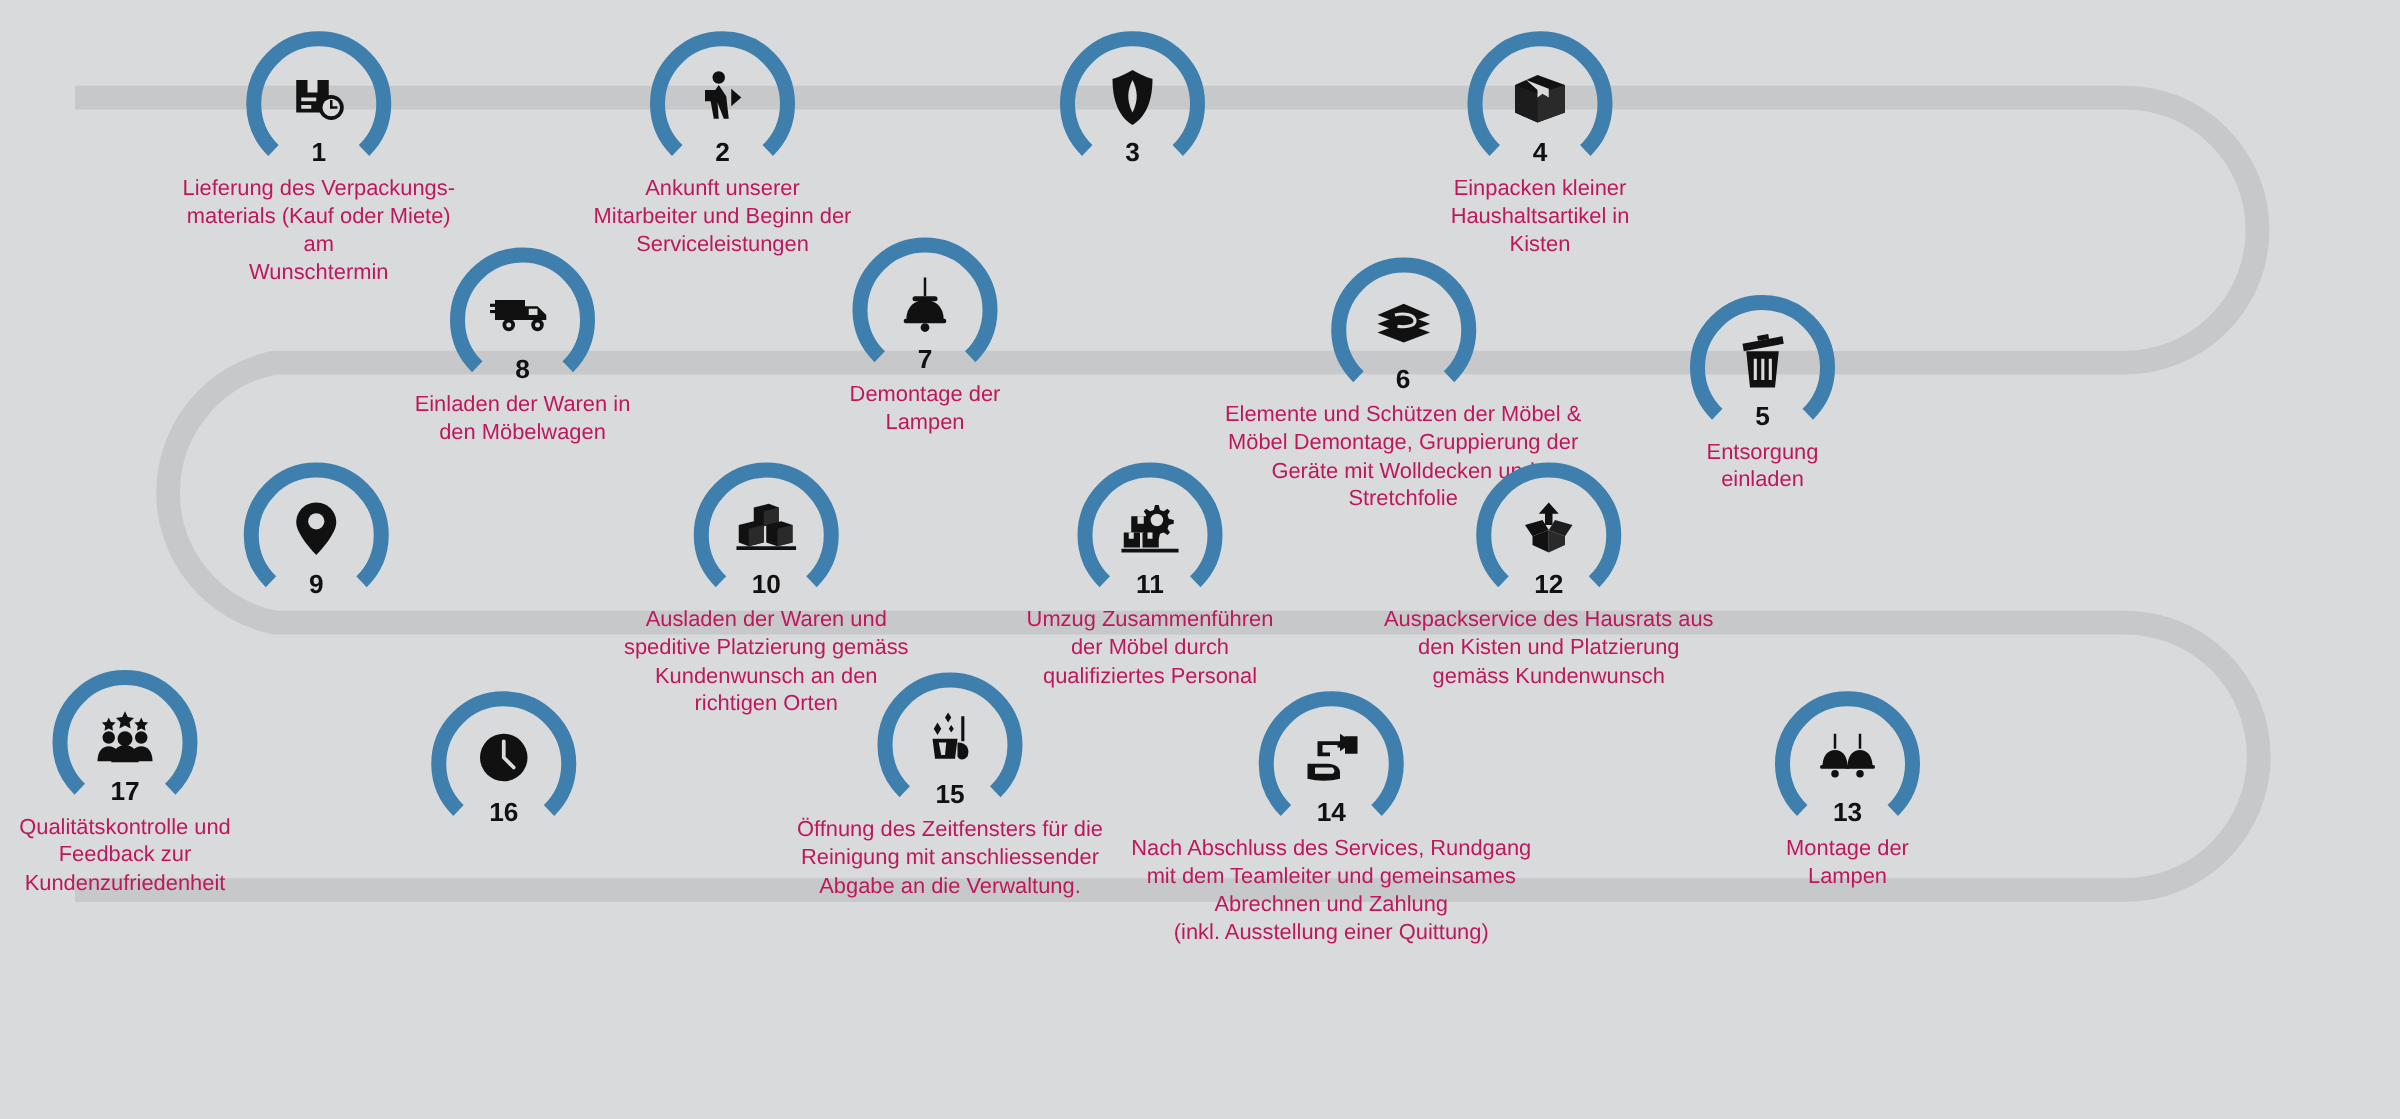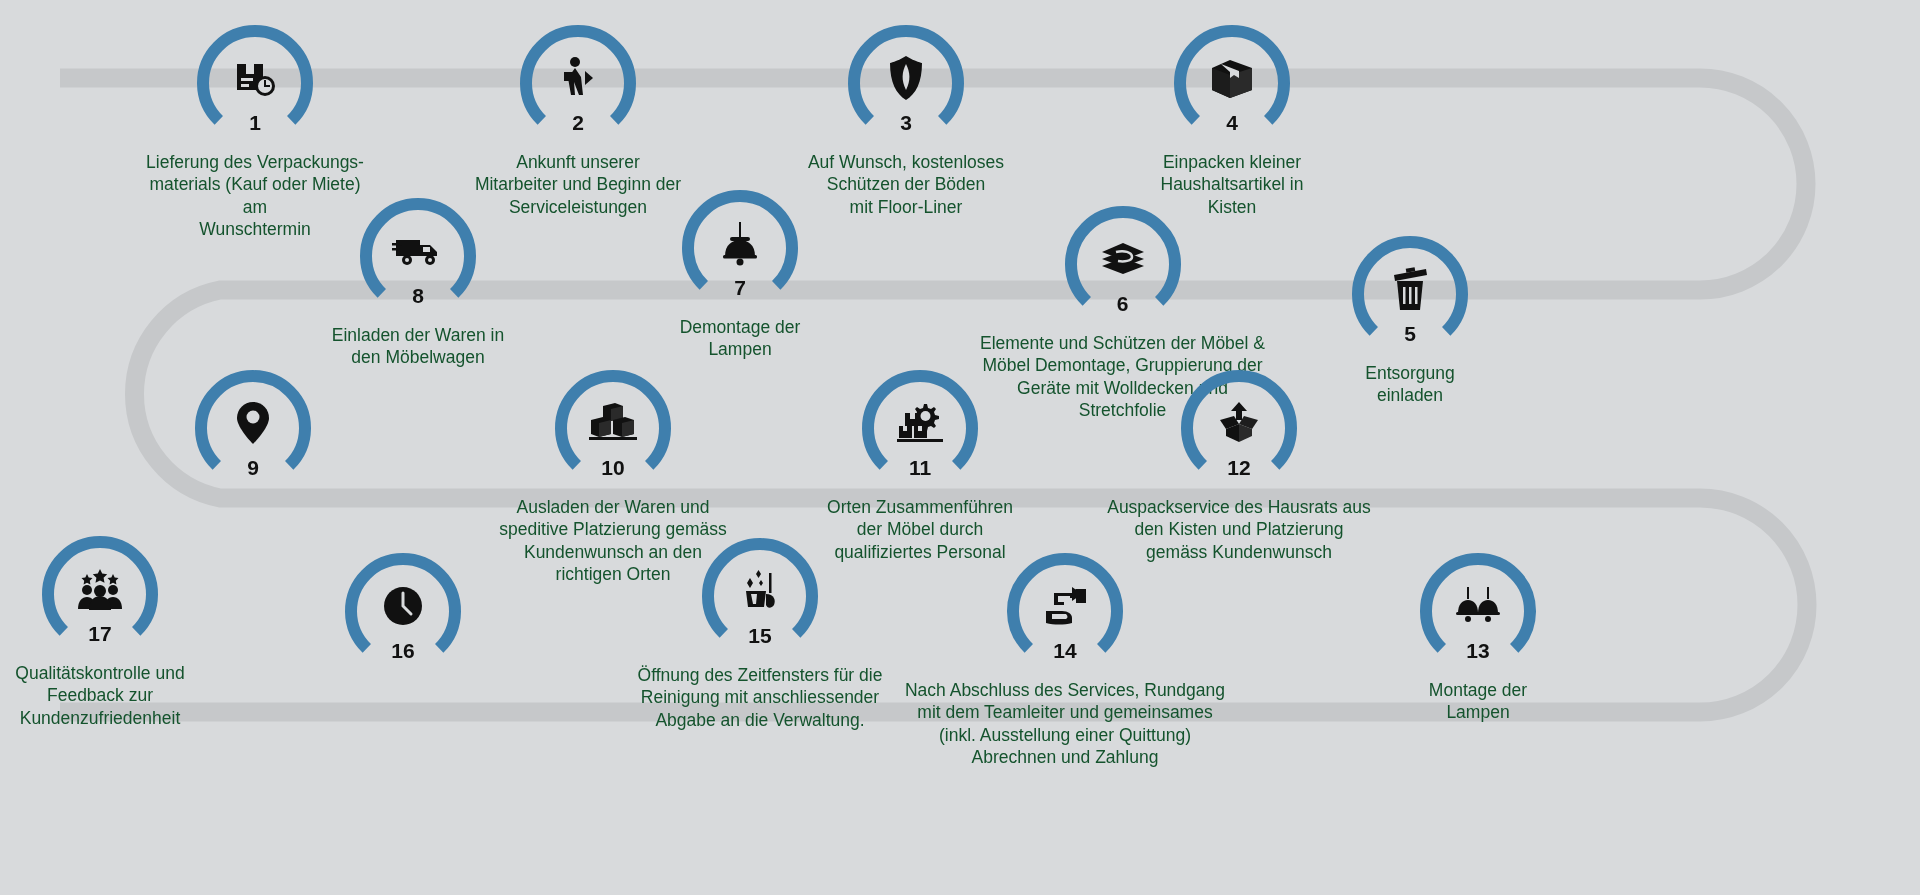--- a/index.html
+++ b/index.html
@@ -21,25 +21,24 @@
   }
   .ico svg{position:static;display:block;}
   .num{
     position:absolute;left:0;right:0;top:95px;
     text-align:center;
     font-size:21px;font-weight:bold;color:#111;
     letter-spacing:0px;
     line-height:1;
   }
   .caption{
-    margin-top:12px;
     text-align:center;
     font-size:17.5px;
     line-height:1.28;
-    color:#14532d;
+    color:#be185d;
     font-weight:500;
   }
   .caption span{display:block;}
 </style>
 </head>
 <body>
 
 <div id="stage">
 
   <svg id="track" viewBox="0 0 1920 895" xmlns="http://www.w3.org/2000/svg">
@@ -99,25 +98,20 @@
       <svg width="122" height="122" viewBox="0 0 122 122">
           <path d="M 24.8 103.4 A 52 52 0 1 1 97.2 103.4" fill="none" stroke="#3f7fad" stroke-width="12"></path>
         </svg>
       <div class="ico">
         <svg width="44" height="48" viewBox="0 0 44 48">
             <path d="M22 2 C12 8 6 9 6 9 C6 28 12 40 22 46 C32 40 38 28 38 9 C38 9 32 8 22 2 Z" fill="#111"></path>
             <path d="M22 10 C18 18 17 26 22 36 C27 26 26 18 22 10 Z" fill="#d8dadc"></path>
           </svg>
       </div>
       <div class="num">3</div>
-    </div>
-    <div class="caption">
-      <span>Auf Wunsch, kostenloses</span>
-      <span>Schützen der Böden</span>
-      <span>mit Floor-Liner</span>
     </div>
   </div>
 
   <div class="node" style="left:1112px;top:17px;width:240px;">
     <div class="ring-wrap">
       <svg width="122" height="122" viewBox="0 0 122 122">
           <path d="M 24.8 103.4 A 52 52 0 1 1 97.2 103.4" fill="none" stroke="#3f7fad" stroke-width="12"></path>
         </svg>
       <div class="ico">
         <svg width="48" height="44" viewBox="0 0 48 44">
@@ -285,21 +279,21 @@
             <rect x="2" y="24" width="13" height="12" fill="#111"></rect>
             <rect x="6" y="24" width="4" height="5" fill="#d8dadc"></rect>
             <rect x="17" y="24" width="13" height="12" fill="#111"></rect>
             <rect x="21" y="24" width="4" height="5" fill="#d8dadc"></rect>
             <rect x="0" y="37" width="46" height="3" fill="#111"></rect>
           </svg>
       </div>
       <div class="num">11</div>
     </div>
     <div class="caption">
-      <span>Orten Zusammenführen</span>
+      <span>Umzug Zusammenführen</span>
       <span>der Möbel durch</span>
       <span>qualifiziertes Personal</span>
     </div>
   </div>
 
   <div class="node" style="left:1094px;top:362px;width:290px;">
     <div class="ring-wrap">
       <svg width="122" height="122" viewBox="0 0 122 122">
           <path d="M 24.8 103.4 A 52 52 0 1 1 97.2 103.4" fill="none" stroke="#3f7fad" stroke-width="12"></path>
         </svg>
@@ -358,22 +352,22 @@
             <path d="M16 11 L28 11 L28 17 L16 17 Z" fill="#d8dadc"></path>
             <path d="M4 26 L20 26 C26 26 30 29 30 33 L30 38 C22 40 12 40 4 38 Z" fill="#111"></path>
             <path d="M10 29 L24 29 C26 31 26 33 24 34 L10 34 Z" fill="#d8dadc"></path>
           </svg>
       </div>
       <div class="num">14</div>
     </div>
     <div class="caption">
       <span>Nach Abschluss des Services, Rundgang</span>
       <span>mit dem Teamleiter und gemeinsames</span>
+      <span>Abrechnen und Zahlung</span>
       <span>(inkl. Ausstellung einer Quittung)</span>
-      <span>Abrechnen und Zahlung</span>
     </div>
   </div>
 
   <div class="node" style="left:610px;top:530px;width:300px;">
     <div class="ring-wrap">
       <svg width="122" height="122" viewBox="0 0 122 122">
           <path d="M 24.8 103.4 A 52 52 0 1 1 97.2 103.4" fill="none" stroke="#3f7fad" stroke-width="12"></path>
         </svg>
       <div class="ico">
         <svg width="44" height="44" viewBox="0 0 44 44">

